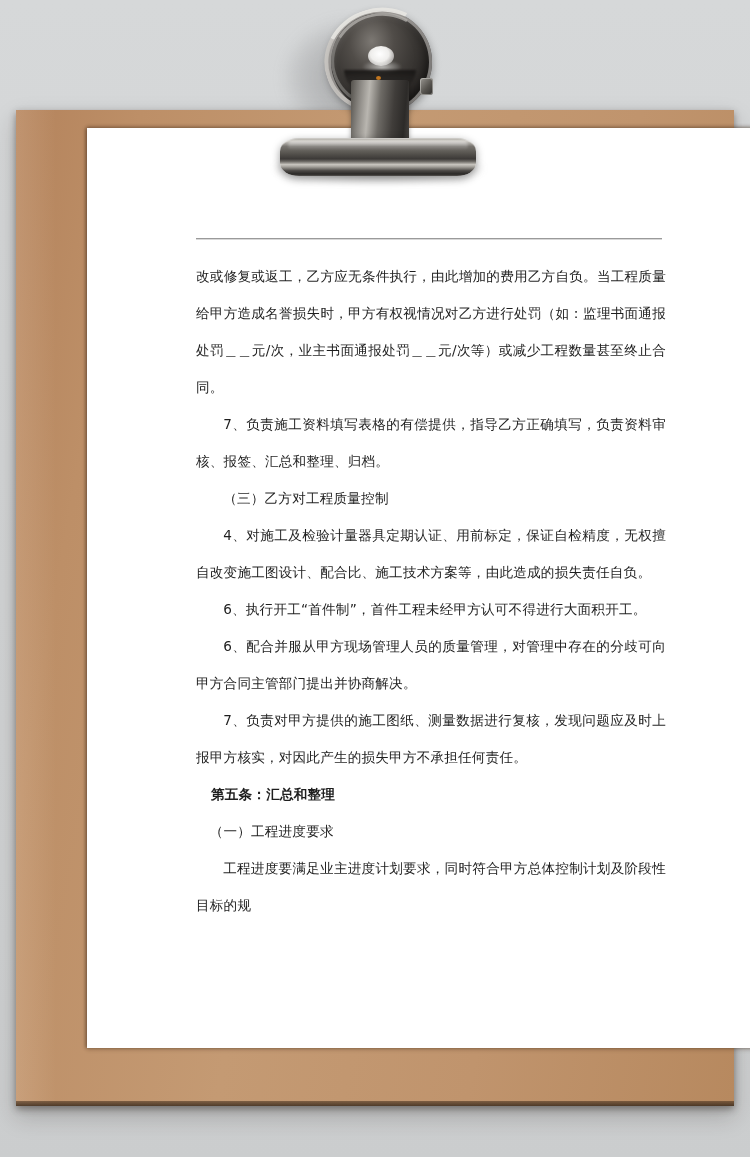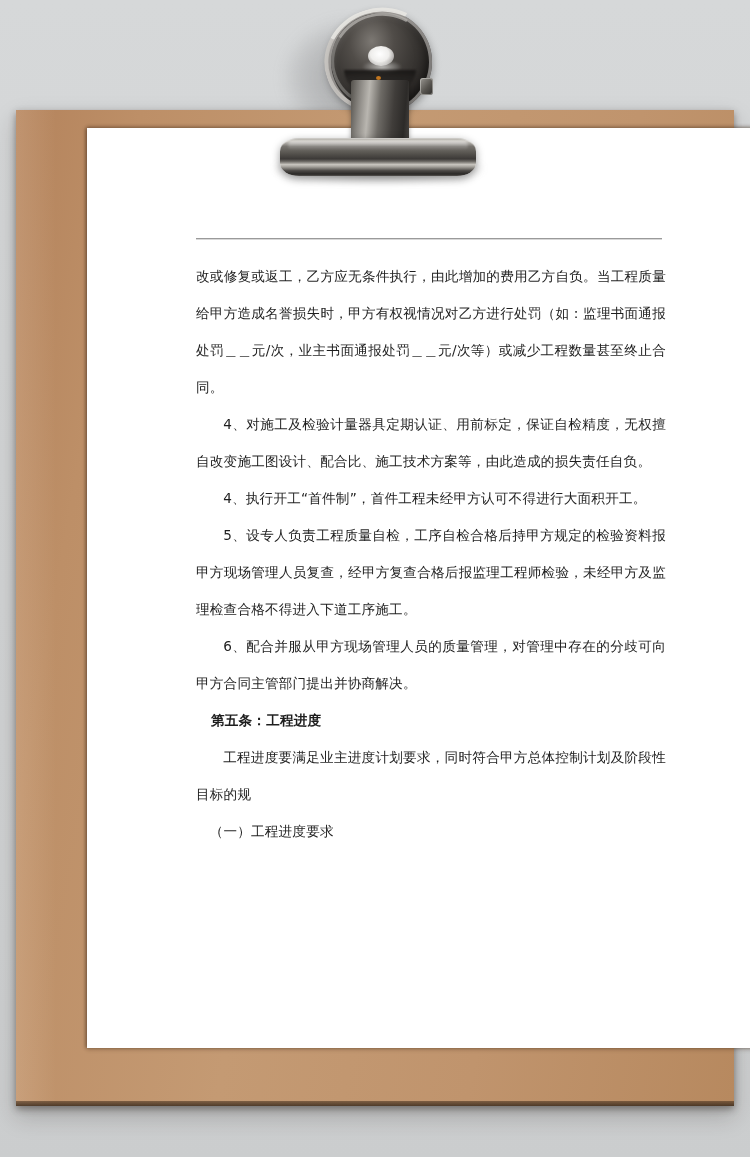--- a/index.html
+++ b/index.html
@@ -328,27 +328,29 @@
 <div id="clipboard">
   <div id="board-sheen"></div>
 </div>
 
 <div id="paper">
 
   <div id="doc-body">
     <div id="header-rule"></div>
 
     <p class="para">改或修复或返工，乙方应无条件执行，由此增加的费用乙方自负。当工程质量给甲方造成名誉损失时，甲方有权视情况对乙方进行处罚（如：监理书面通报处罚＿＿元/次，业主书面通报处罚＿＿元/次等）或减少工程数量甚至终止合同。</p>
+    <p class="para indent">7、负责施工资料填写表格的有偿提供，指导乙方正确填写，负责资料审核、报签、汇总和整理、归档。</p>
+    <p class="para indent">（三）乙方对工程质量控制</p>
     <p class="para indent">4、对施工及检验计量器具定期认证、用前标定，保证自检精度，无权擅自改变施工图设计、配合比、施工技术方案等，由此造成的损失责任自负。</p>
-    <p class="para indent">4、执行开工“首件制”，首件工程未经甲方认可不得进行大面积开工。</p>
-    <p class="para indent">5、设专人负责工程质量自检，工序自检合格后持甲方规定的检验资料报甲方现场管理人员复查，经甲方复查合格后报监理工程师检验，未经甲方及监理检查合格不得进入下道工序施工。</p>
+    <p class="para indent">6、执行开工“首件制”，首件工程未经甲方认可不得进行大面积开工。</p>
     <p class="para indent">6、配合并服从甲方现场管理人员的质量管理，对管理中存在的分歧可向甲方合同主管部门提出并协商解决。</p>
-    <p class="para bold">第五条：工程进度</p>
+    <p class="para indent">7、负责对甲方提供的施工图纸、测量数据进行复核，发现问题应及时上报甲方核实，对因此产生的损失甲方不承担任何责任。</p>
+    <p class="para bold">第五条：汇总和整理</p>
+    <p class="para indent1">（一）工程进度要求</p>
     <p class="para indent">工程进度要满足业主进度计划要求，同时符合甲方总体控制计划及阶段性目标的规</p>
-    <p class="para indent1">（一）工程进度要求</p>
   </div>
 
 </div>
 
 <div id="clip">
   <div id="clip-bar-shadow"></div>
   <div id="clip-head"></div>
   <div id="clip-head-rim"></div>
   <div id="clip-head-rim2"></div>
   <div id="clip-head-glint"></div>

